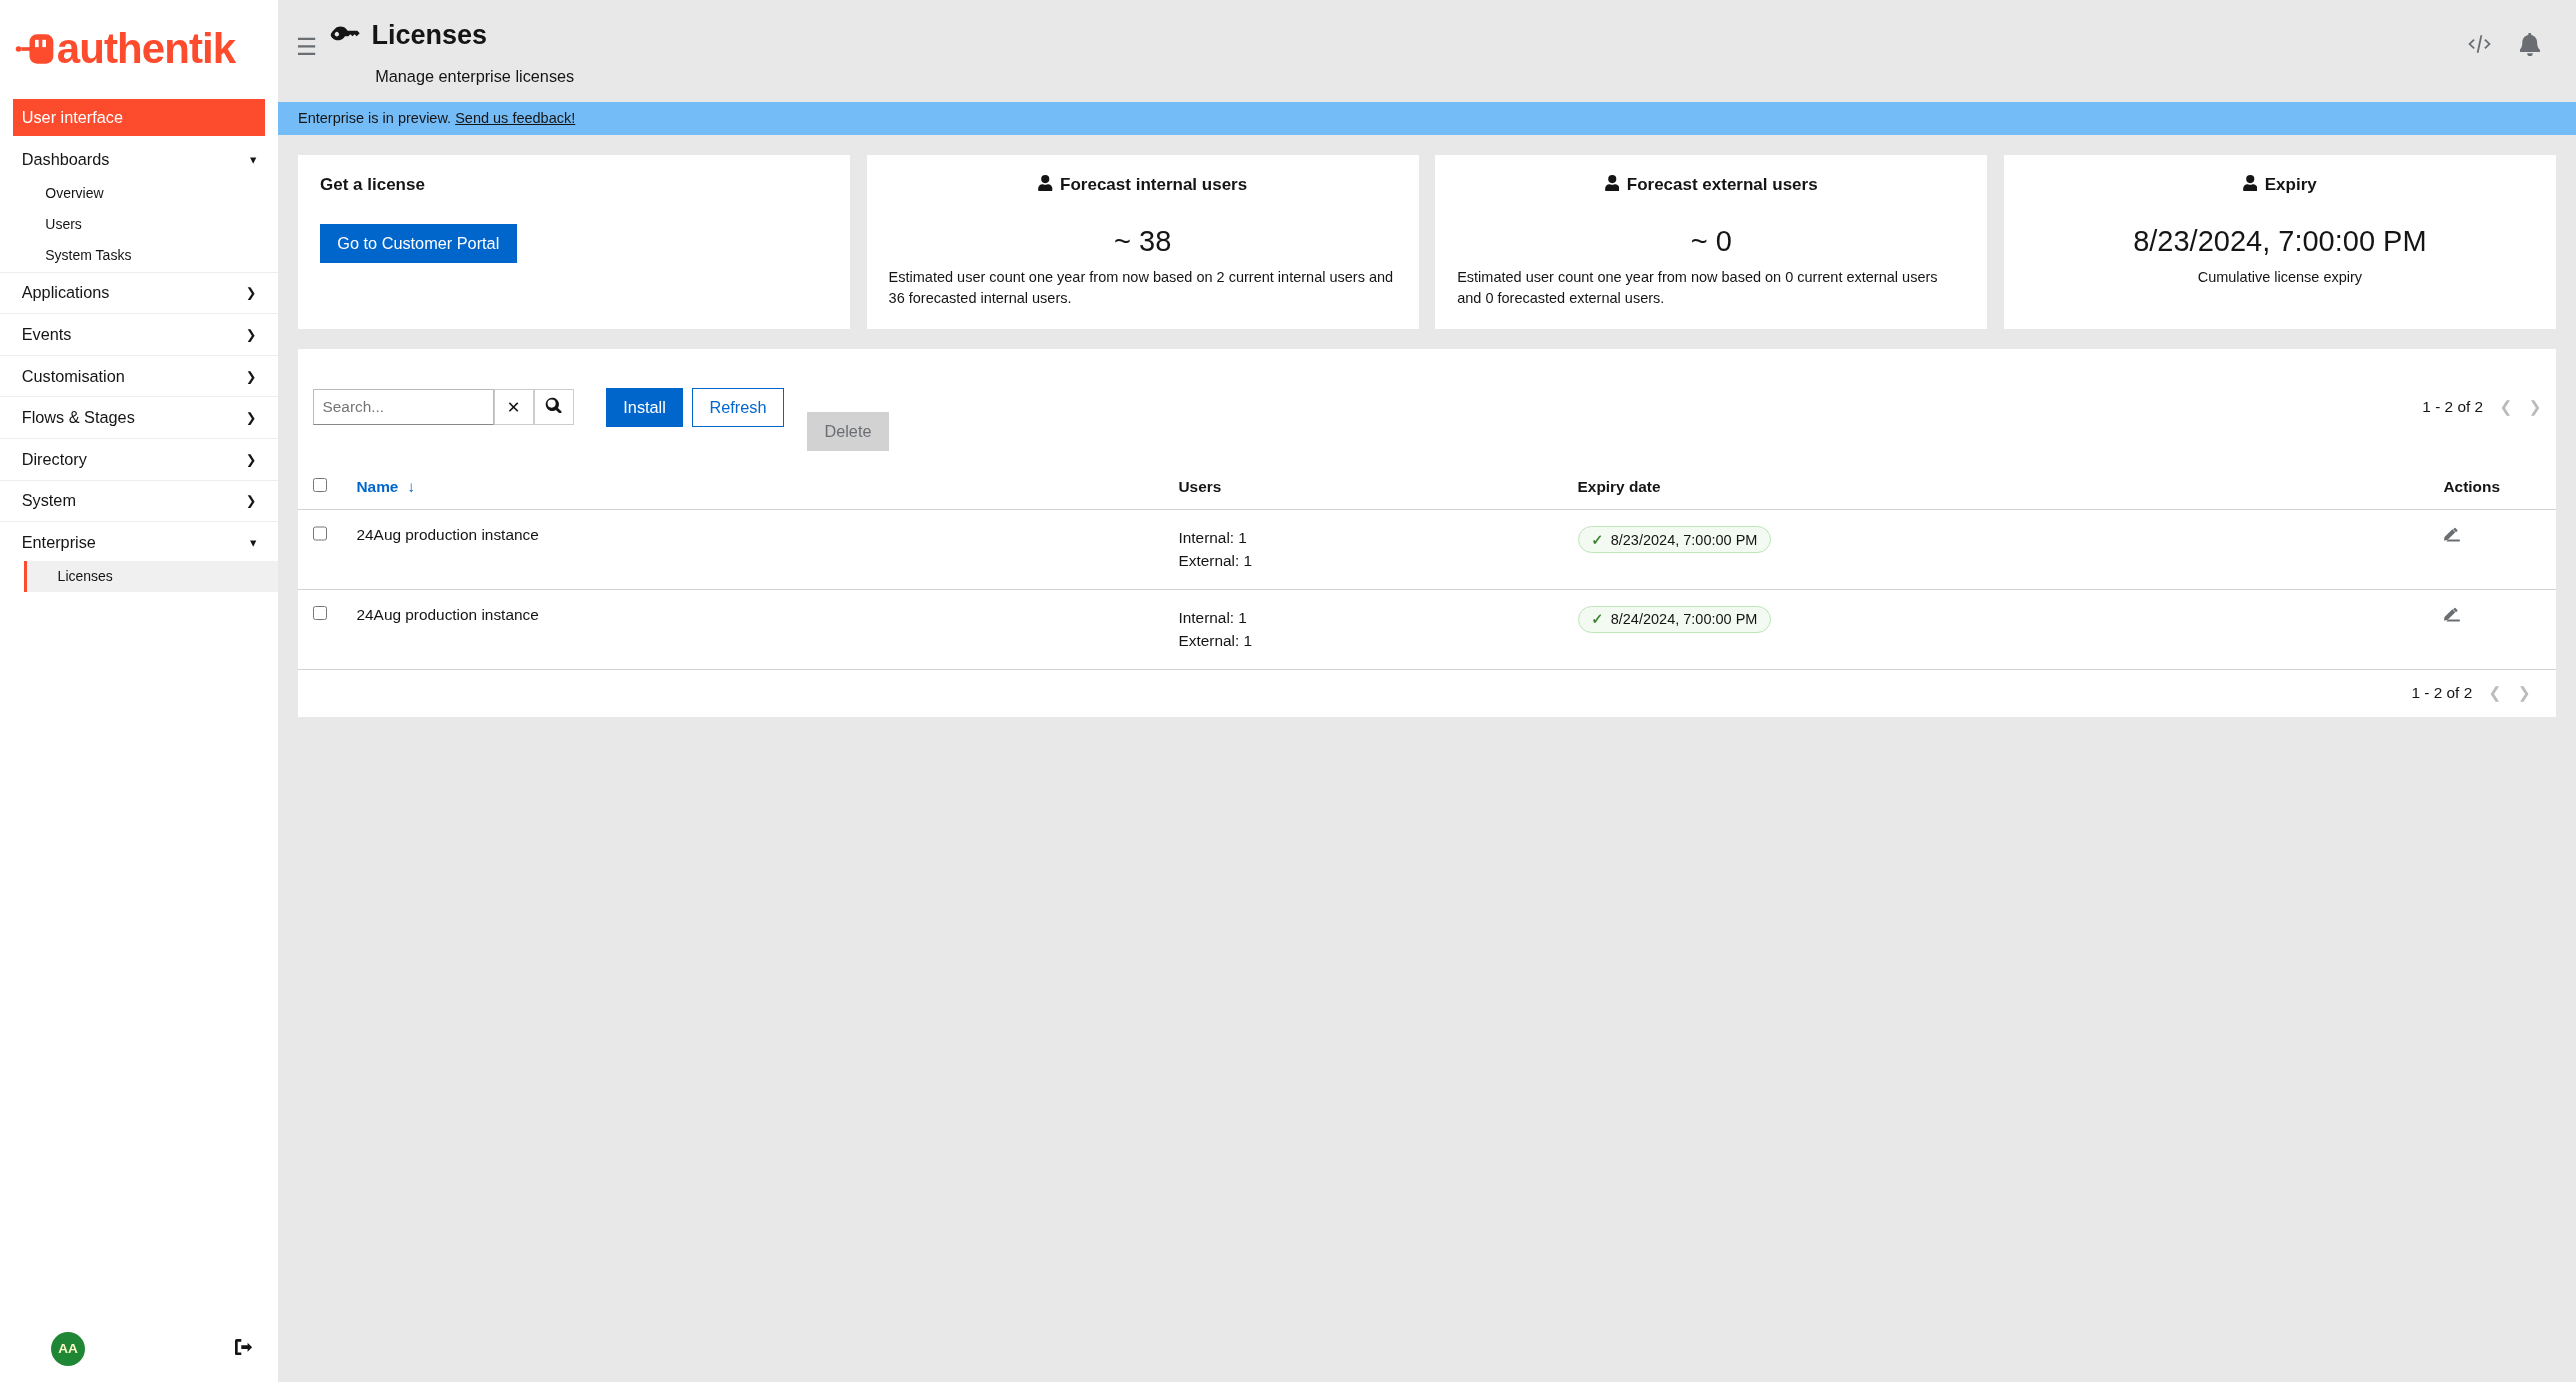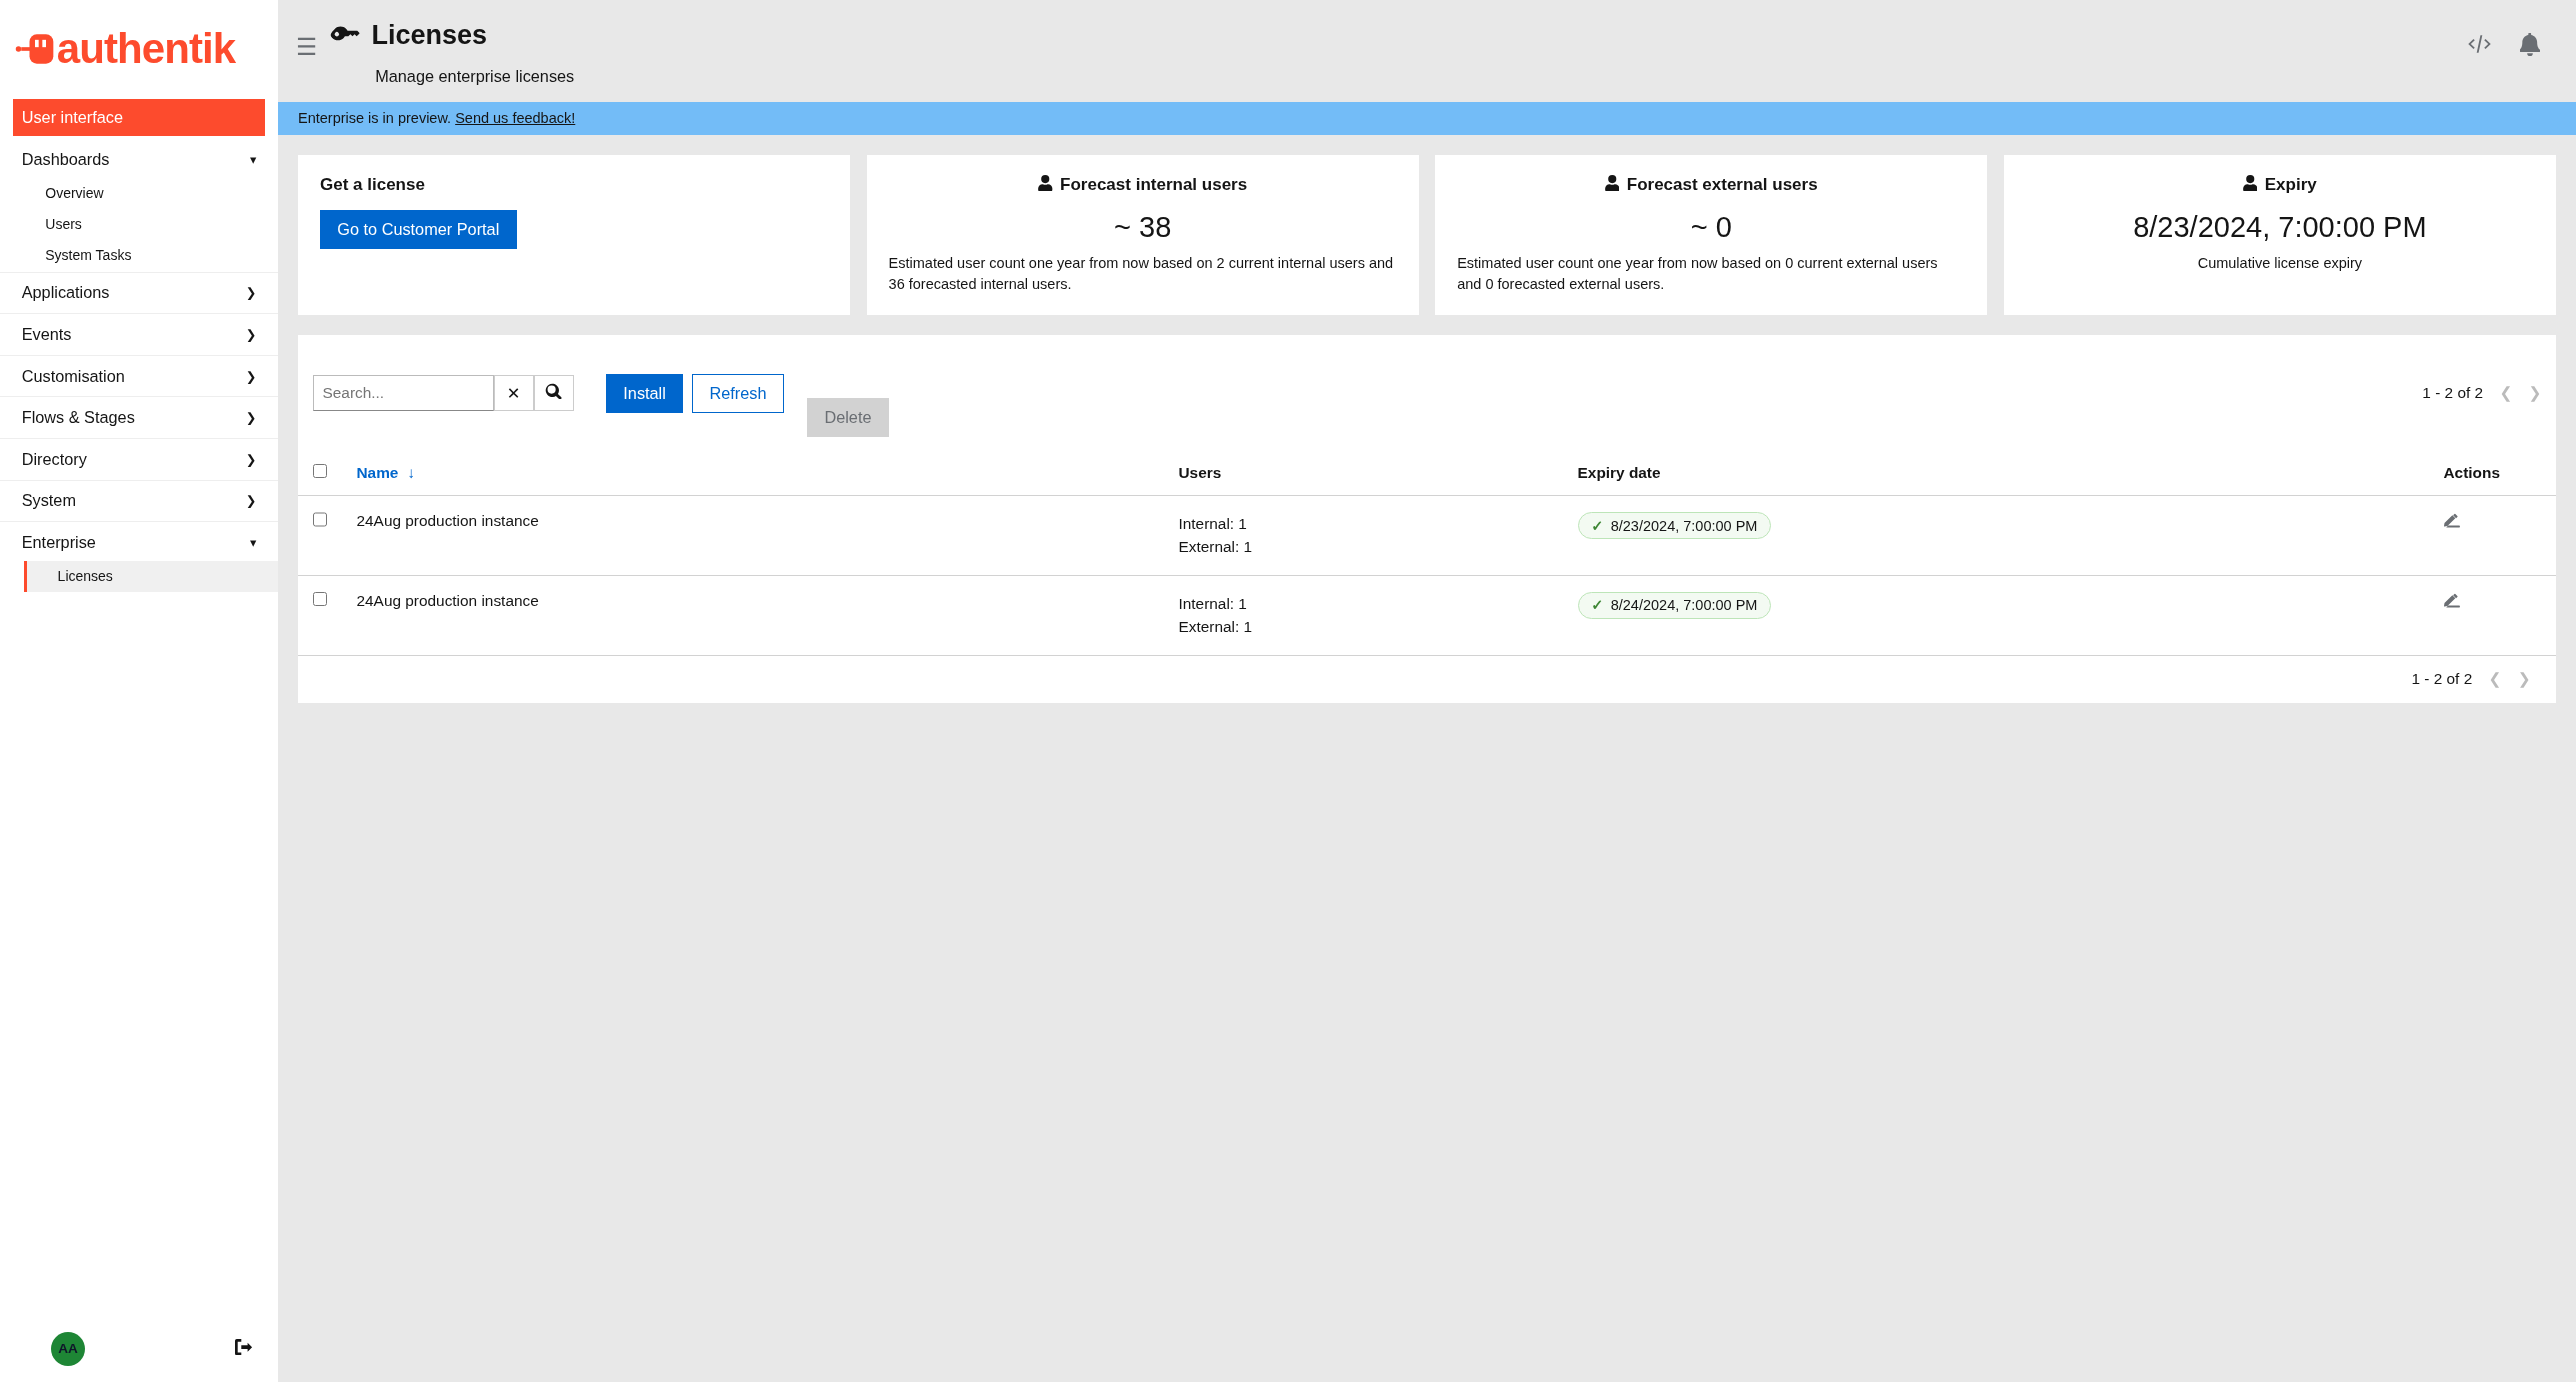--- a/index.html
+++ b/index.html
@@ -14,21 +14,21 @@
 .nav { flex: 1; overflow-y: auto; padding: 9px 12.7px 0 12.7px; }
 .nav-item { display: flex; align-items: center; justify-content: space-between; padding: 9px 9px; font-size: 16.3px; cursor: pointer; }
 .nav-item.primary { background: #fd4b2d; color: #fff; margin-bottom: 5.4px; }
 .nav-group-header { font-weight: 400; }
 .nav-sub { padding-left: 23.6px; }
 .nav-sub .nav-item { font-size: 14px; padding: 7.3px 9px; }
 .nav-item.active { background: #f0f0f0; border-left: 3.6px solid #fd4b2d; margin-left: -12.7px; padding-left: 31px; margin-right: -12.7px; }
 .nav-separator { border-top: 0.9px solid #eee; margin: 1.8px -12.7px; }
 .nav-chevron { font-size: 12.7px; color: #151515; }
 .sidebar-footer { display: flex; align-items: center; justify-content: space-between; padding: 16.3px 25.4px 16.3px 51px; }
-.avatar { width: 34px; height: 34px; border-radius: 50%; background: #1e8635; color: #0f172a; display: flex; align-items: center; justify-content: center; font-weight: 700; font-size: 13.6px; }
+.avatar { width: 34px; height: 34px; border-radius: 50%; background: #1e8635; color: #fef9c3; display: flex; align-items: center; justify-content: center; font-weight: 700; font-size: 13.6px; }
 .signout-icon { font-size: 16.3px; }
 
 
 .main { flex: 1; display: flex; flex-direction: column; overflow: hidden; }
 .topbar { display: flex; align-items: flex-start; padding: 20px 27px 16.3px 18px; background: #e8e8e8; }
 .hamburger { font-size: 23.6px; color: #6a6e73; padding: 12.7px 9px 0 0; margin-right: 9px; cursor: pointer; }
 .page-head { display: flex; flex-direction: column; }
 .page-title-row { display: flex; align-items: center; gap: 12.7px; }
 .page-title-row .key-icon { font-size: 22px; transform: rotate(-45deg) scaleX(-1); }
 .page-title { font-size: 27px; font-weight: 700; }
@@ -37,21 +37,21 @@
 .topbar-right svg { fill: #6a6e73; }
 
 .banner { background: #73bcf7; padding: 8.2px 20px; font-size: 14.5px; }
 .banner a { color: #151515; text-decoration: underline; }
 
 .content { flex: 1; overflow-y: auto; padding: 20px 20px; }
 
 .cards { display: flex; gap: 16.3px; margin-bottom: 20px; }
 .card { background: #fff; padding: 20px 22px; flex: 1; display: flex; flex-direction: column; align-items: flex-start; }
 .card.centered { align-items: center; text-align: left; }
-.card-title { font-size: 17px; font-weight: 700; display: flex; align-items: center; gap: 7.3px; margin-bottom: 15px; }
+.card-title { font-size: 17px; font-weight: 700; display: flex; align-items: center; gap: 7.3px; margin-bottom: 29px; }
 .card-big { font-size: 29px; font-weight: 400; margin-bottom: 9px; }
 .card-desc { font-size: 14.5px; color: #151515; line-height: 1.45; }
 .btn { display: inline-block; padding: 9px 16.3px; font-size: 16.3px; border: 0.9px solid transparent; cursor: pointer; background: none; font-family: inherit; }
 .btn-primary { background: #0066cc; color: #fff; }
 .btn-secondary { background: #fff; color: #0066cc; border-color: #0066cc; }
 .btn-disabled { background: #d2d2d2; color: #6a6e73; margin-top: 48px; }
 .user-icon { display: inline-block; }
 
 .table-panel { background: #fff; }
 .table-toolbar { display: flex; align-items: center; padding: 14.5px 14.5px; gap: 9px; }

